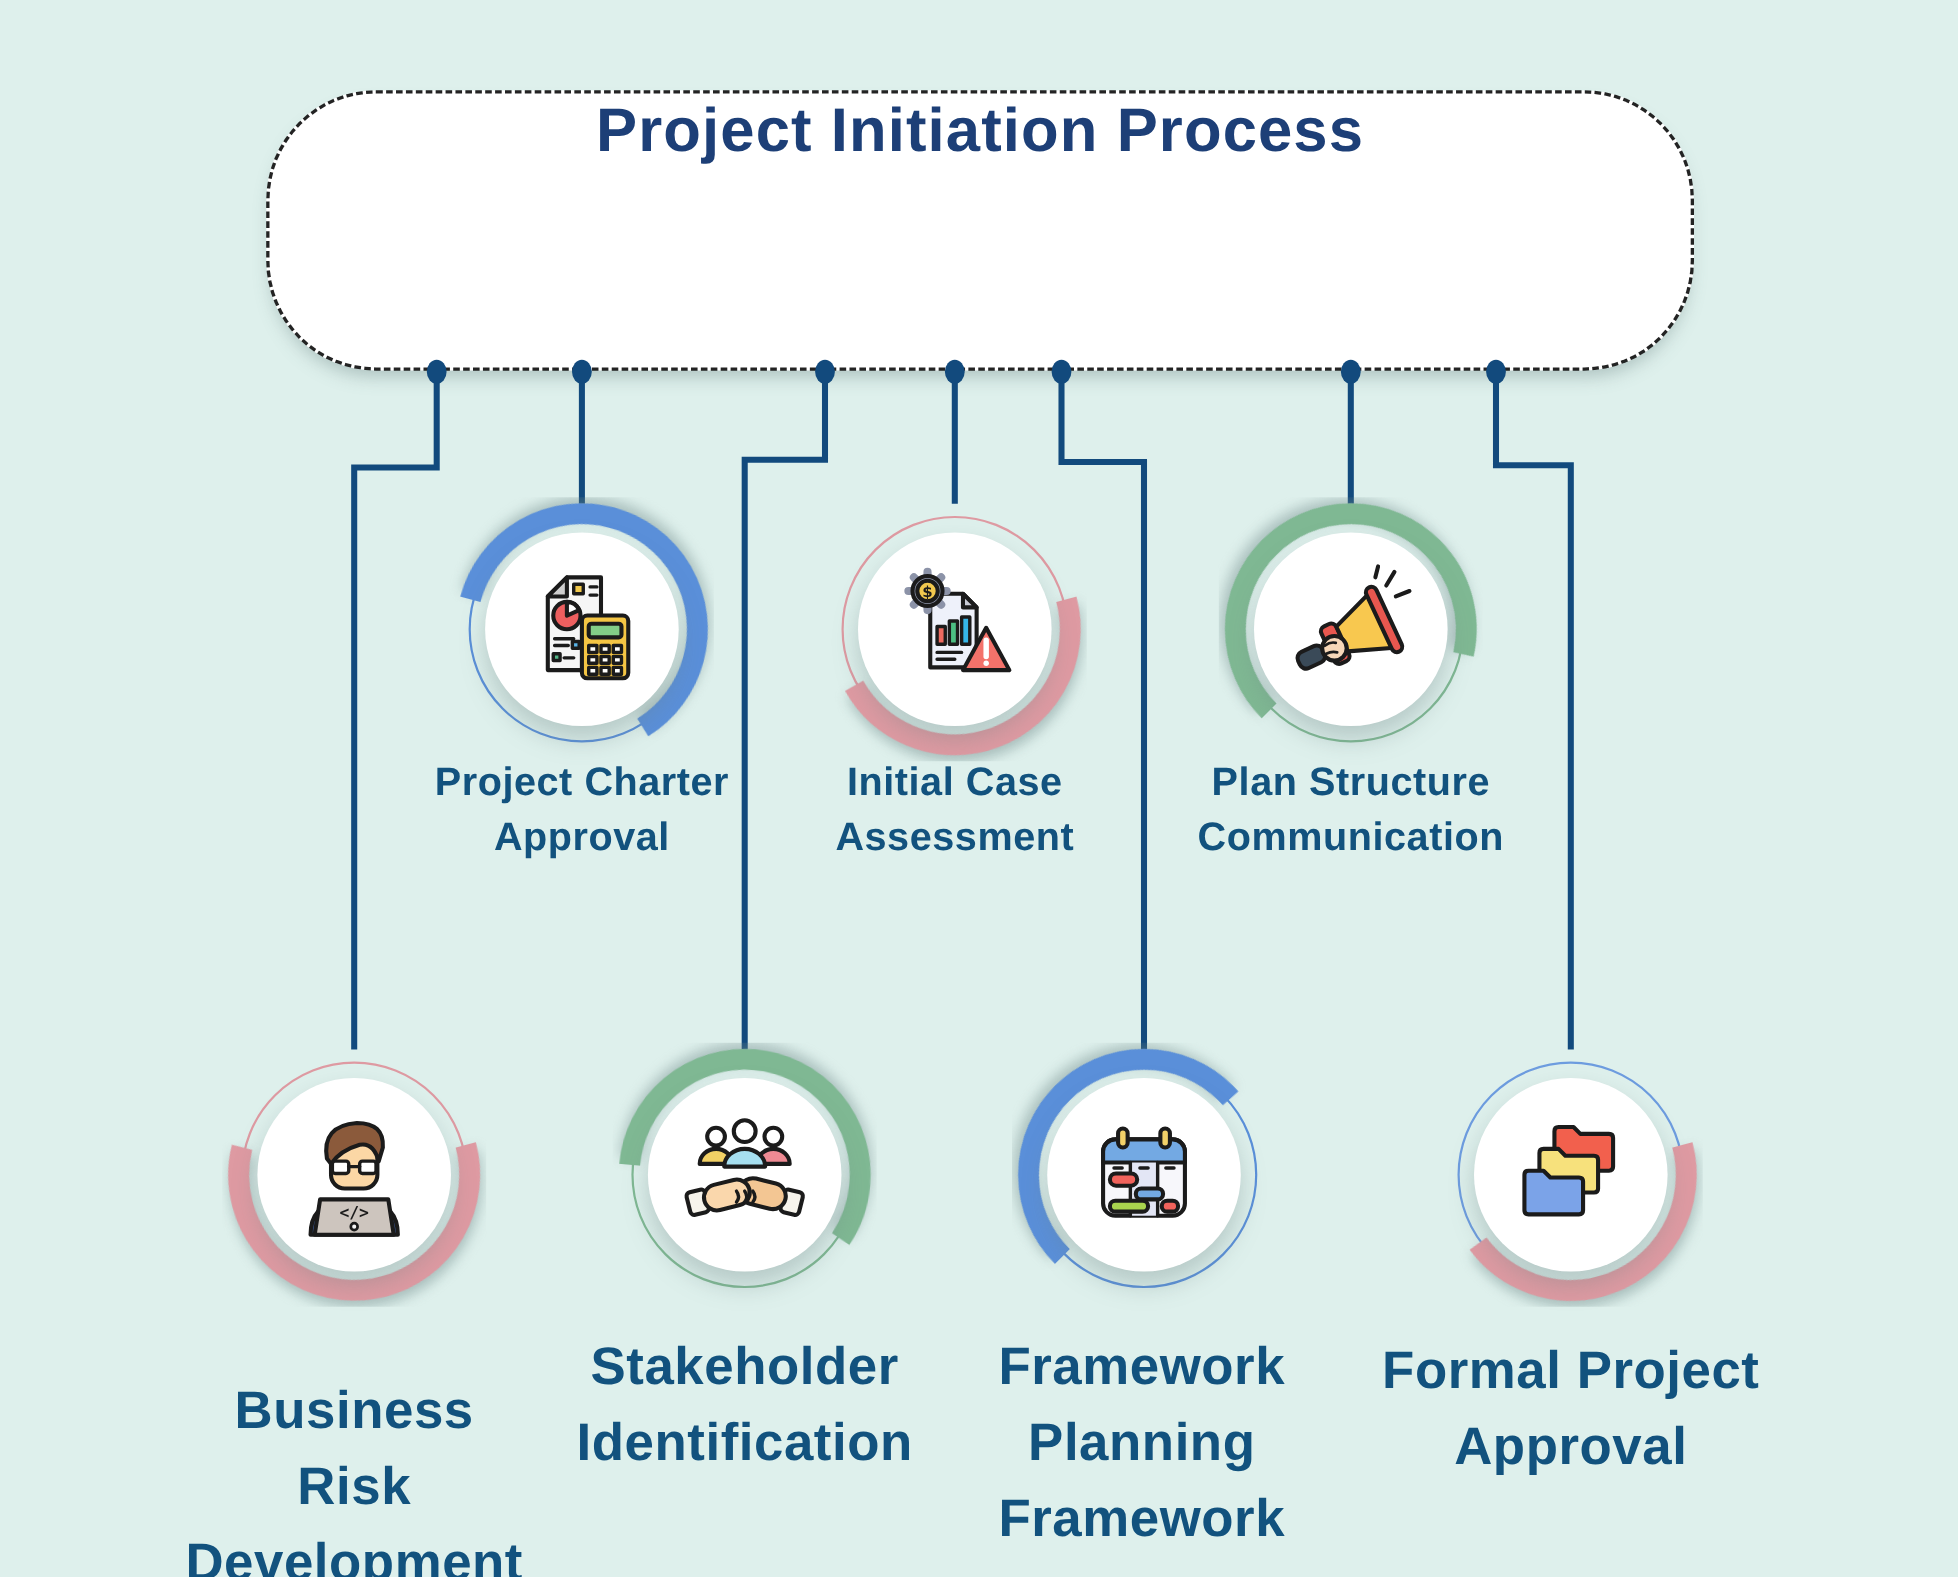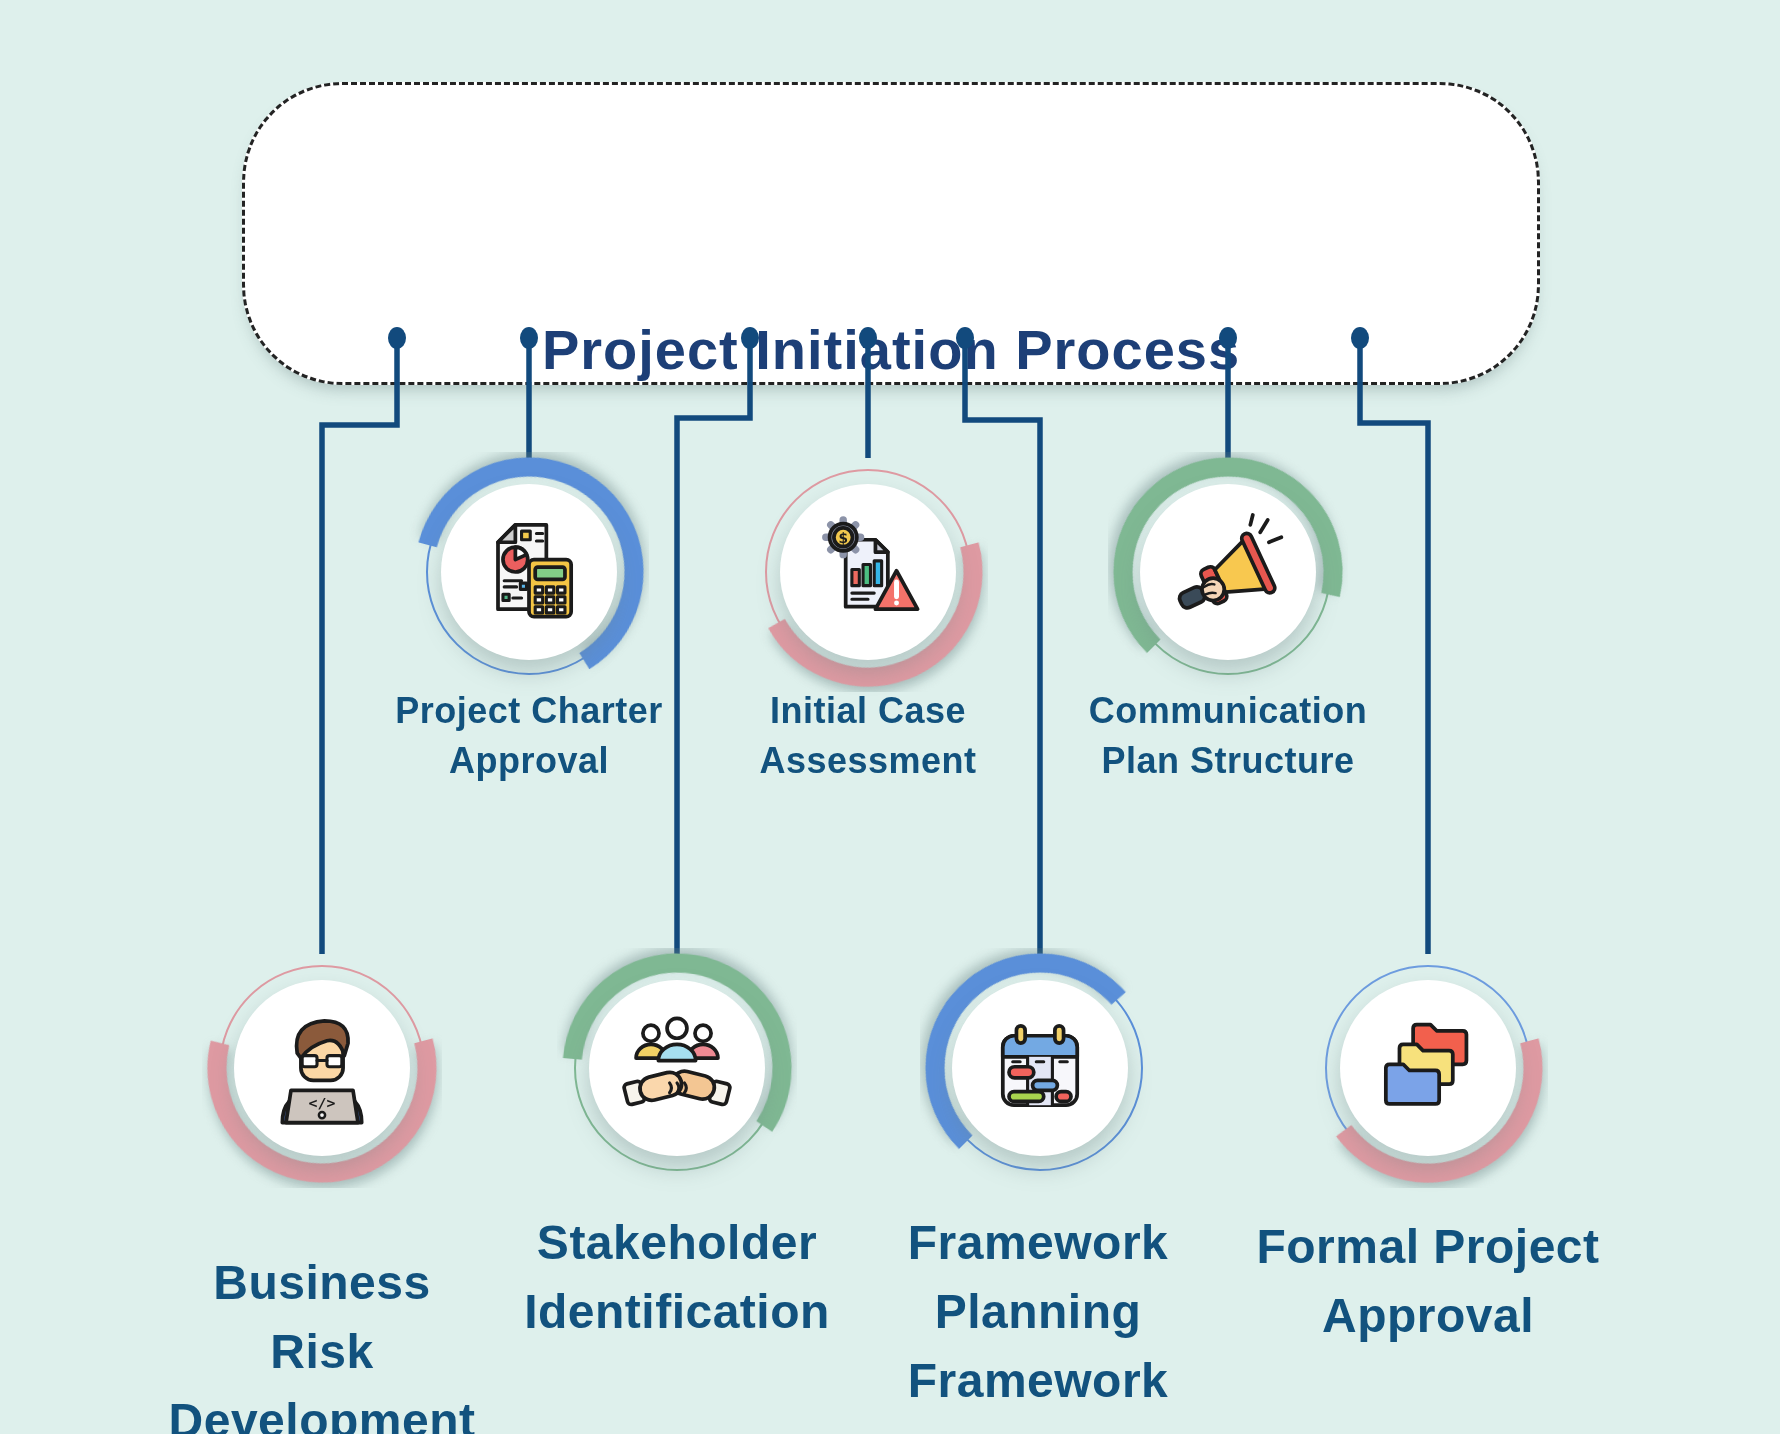--- a/index.html
+++ b/index.html
@@ -3,24 +3,24 @@
 <meta charset="utf-8">
 <style>
   html,body{margin:0;padding:0;}
   body{
     width:1780px;height:1434px;
     background:#DEF0EC;
     position:relative;overflow:hidden;
     font-family:"Liberation Sans", sans-serif;
   }
   .pill{
-    position:absolute;left:242px;top:82px;width:1298px;height:303px;
+    position:absolute;left:242px;top:82px;width:1298px;height:255px;
     background:#ffffff;border:3px dashed #232323;border-radius:100px;
     box-sizing:border-box;
-    display:flex;align-items:flex-end;justify-content:center;
+    display:flex;align-items:flex-start;justify-content:center;
     box-shadow:0 10px 16px -6px rgba(110,135,135,0.45);
   }
   .pill h1{
     margin:0;font-size:56px;font-weight:700;letter-spacing:1px;
     color:#1D3F77;
   }
   svg.connectors{position:absolute;left:0;top:0;}
   .node{position:absolute;width:240px;height:240px;}
   .node svg.ring{position:absolute;left:0;top:0;width:240px;height:240px;}
   .ring .thick{filter:drop-shadow(0 6px 6px rgba(105,130,130,0.45));}
@@ -150,22 +150,22 @@
           <rect x="72" y="28" width="8" height="52" rx="4" fill="#e8574f"></rect>
         </g>
         <circle cx="38" cy="64" r="9" fill="#f6d7b8"></circle>
         <path d="M31,62 q4,-3 8,-2 M32,68 q4,-2 8,-1" stroke-width="2" fill="none"></path>
         <path d="M76,18 L82,8 M83,26 L93,22 M68,12 L70,4" fill="none"></path>
       </g>
     </svg>
   </div>
 </div>
 <div class="label label-top" style="left:968px;top:686px;">
+  <div class="lline">Plan Structure</div>
   <div class="lline">Communication</div>
-  <div class="lline">Plan Structure</div>
 </div>
 
 <div class="node" style="left:202px;top:948px;">
   <svg class="ring" viewBox="0 0 240 240">
     <circle cx="120" cy="120" r="102" fill="none" stroke-width="2" stroke="#DE9AA2"></circle>
     <circle class="thick" cx="120" cy="120" r="105" fill="none" stroke-width="19" pathLength="100" stroke-dasharray="58 42" transform="rotate(345 120 120)" stroke="#DE9AA2"></circle>
   </svg>
   <div class="disc">
     <svg viewBox="0 0 100 100">
       <g stroke="#1b1b1b" stroke-width="3" stroke-linejoin="round" stroke-linecap="round">

